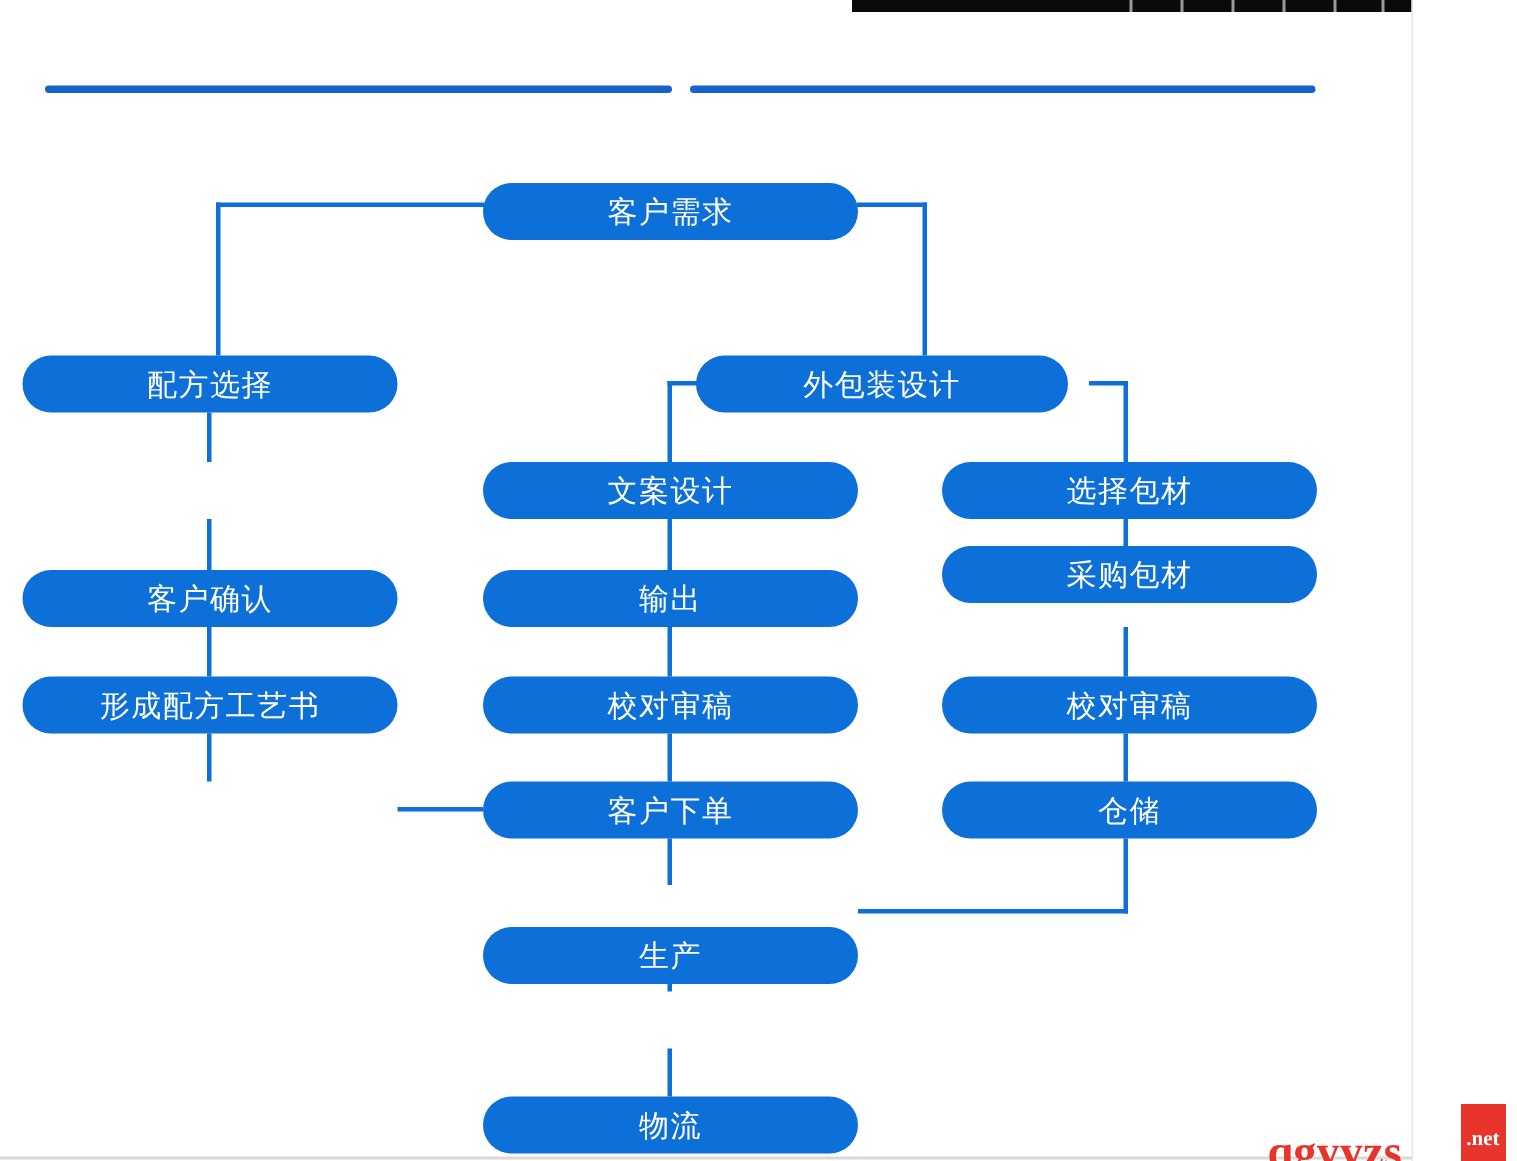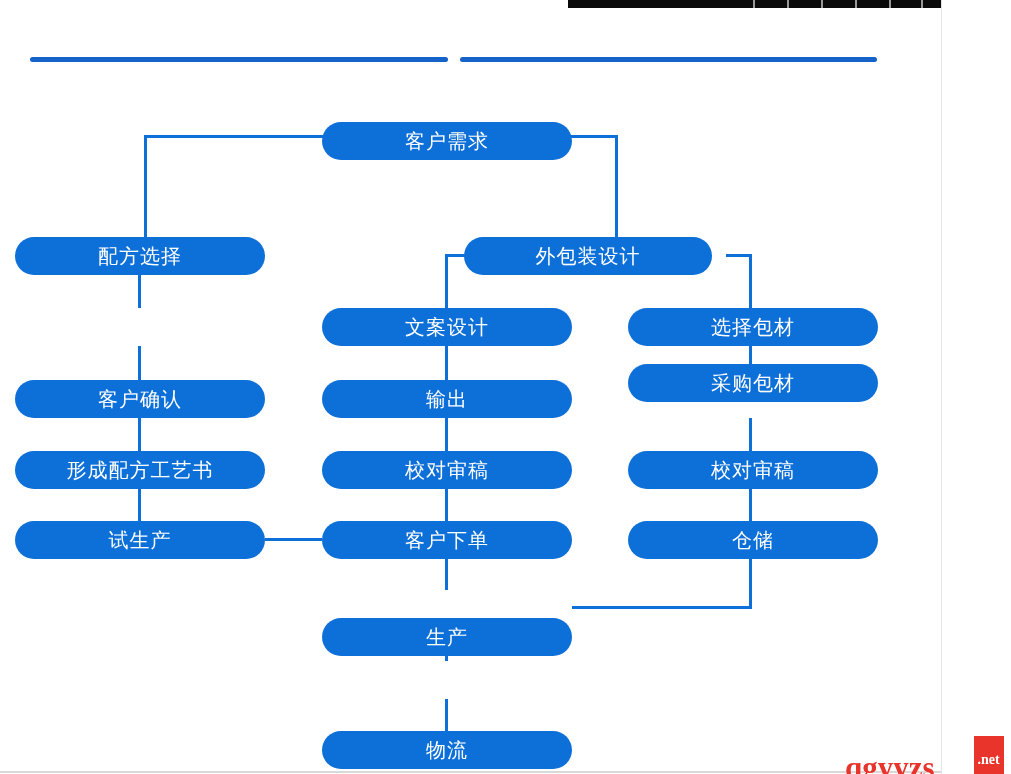--- a/index.html
+++ b/index.html
@@ -118,23 +118,20 @@
   <div class="pill" style="left:15px;top:451px;width:250px">
     <span>形成配方工艺书</span>
   </div>
   <div class="pill" style="left:322px;top:451px;width:250px">
     <span>校对审稿</span>
   </div>
   <div class="pill" style="left:628px;top:451px;width:250px">
     <span>校对审稿</span>
   </div>
 
-  <div class="pill" style="left:15px;top:521px;width:250px">
-    <span>试生产</span>
-  </div>
   <div class="pill" style="left:322px;top:521px;width:250px">
     <span>客户下单</span>
   </div>
   <div class="pill" style="left:628px;top:521px;width:250px">
     <span>仓储</span>
   </div>
 
   <div class="pill" style="left:322px;top:618px;width:250px">
     <span>生产</span>
   </div>

